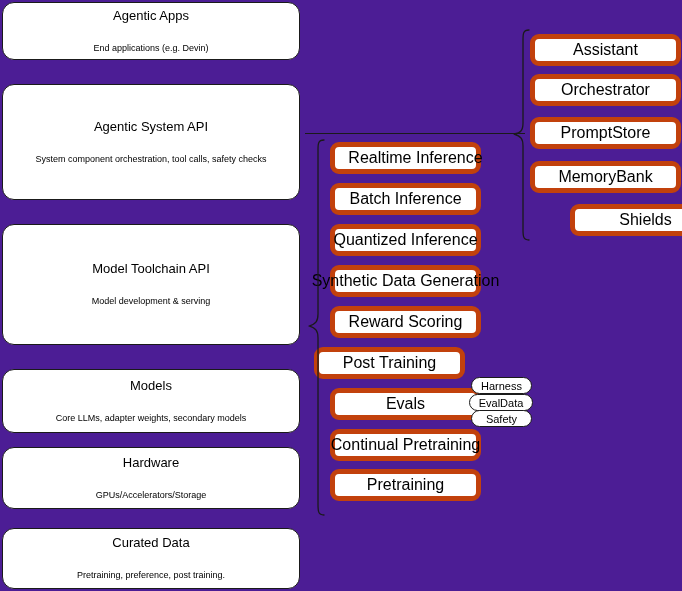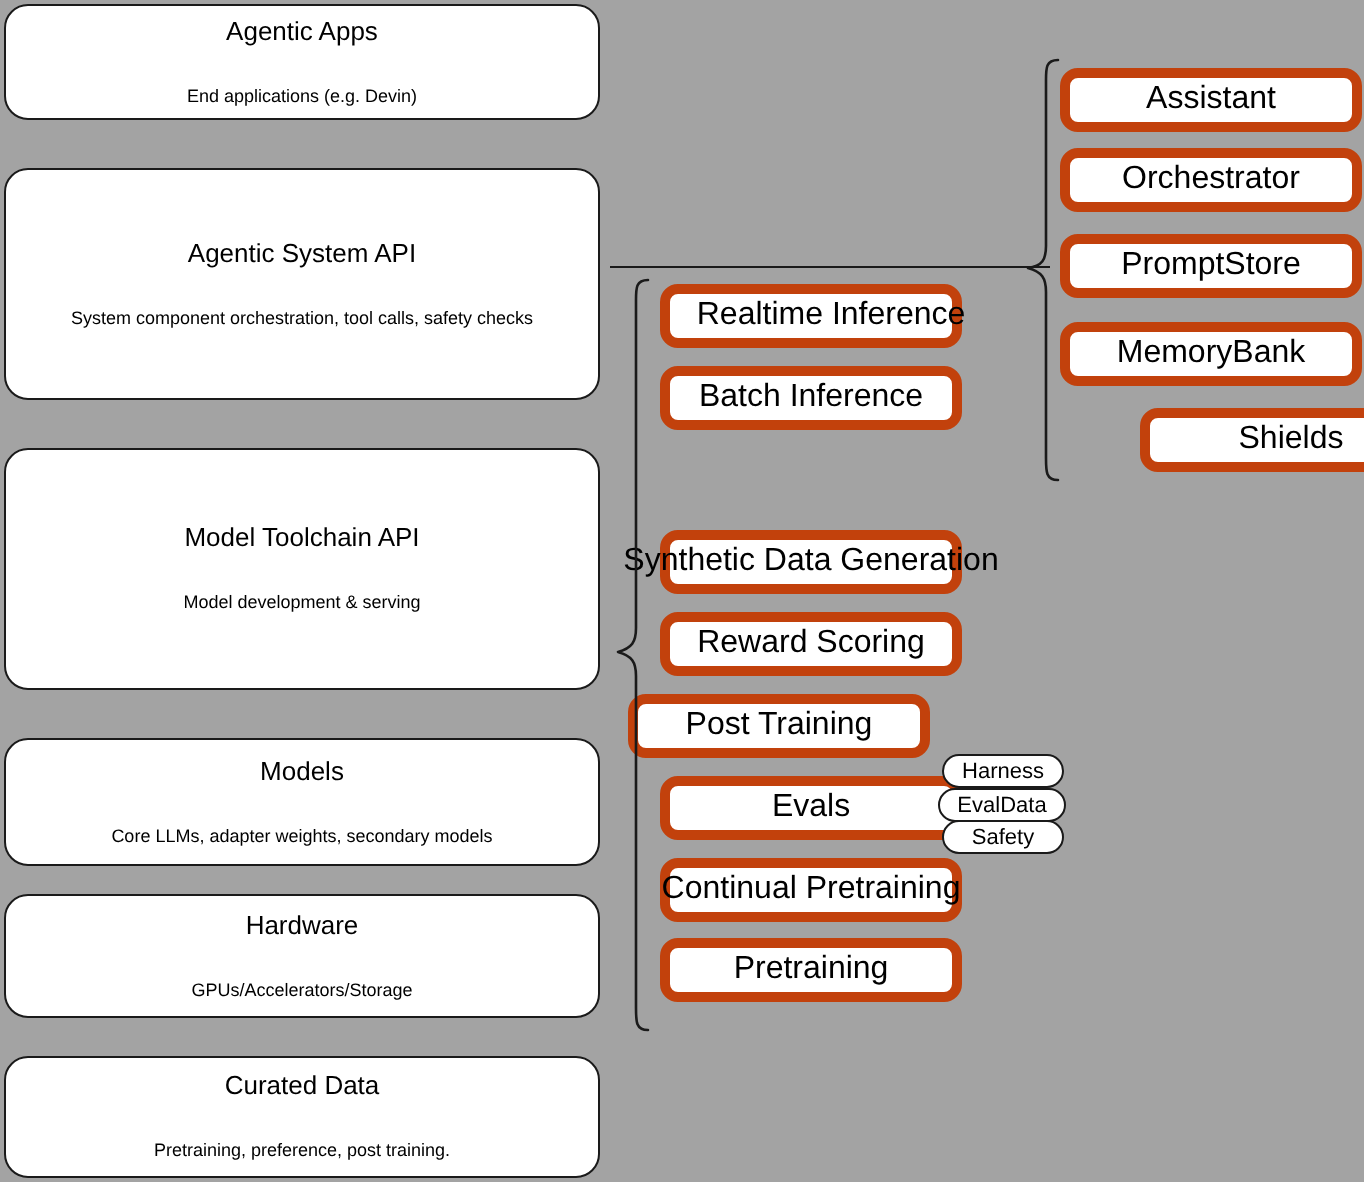--- a/index.html
+++ b/index.html
@@ -8,21 +8,21 @@
     background: #ffffff;
   }
   body {
     font-family: "Liberation Sans", sans-serif;
     -webkit-font-smoothing: antialiased;
   }
   #canvas {
     position: relative;
     width: 682px;
     height: 591px;
-    background: #a3a3a3;
+    background: #4c1d95;
     overflow: hidden;
   }
 
   
   .stack-box {
     position: absolute;
     box-sizing: border-box;
     border: 1px solid #1a1a1a;
     border-radius: 12px;
     background: #ffffff;
@@ -138,20 +138,23 @@
   <svg class="brace" style="left:306px; top:138px;" width="20" height="380" viewBox="0 0 20 380">
     <path d="M18,2 C12,2 12,6 12,12 L12,176 C12,183 10,186 3,188 C10,190 12,193 12,200 L12,366 C12,373 12,377 18,377"></path>
   </svg>
 
   <div class="item-box" style="left:330px; top:142px; width:151px; height:32px;padding-left:20px;">
     <span>Realtime Inference</span>
   </div>
   <div class="item-box" style="left:330px; top:183px; width:151px; height:32px;">
     <span>Batch Inference</span>
   </div>
+  <div class="item-box" style="left:330px; top:224px; width:151px; height:32px;">
+    <span>Quantized Inference</span>
+  </div>
   <div class="item-box" style="left:330px; top:265px; width:151px; height:32px;">
     <span>Synthetic Data Generation</span>
   </div>
   <div class="item-box" style="left:330px; top:306px; width:151px; height:32px;">
     <span>Reward Scoring</span>
   </div>
   <div class="item-box" style="left:314px; top:347px; width:151px; height:32px;">
     <span>Post Training</span>
   </div>
   <div class="item-box" style="left:330px; top:388px; width:151px; height:32px;">

